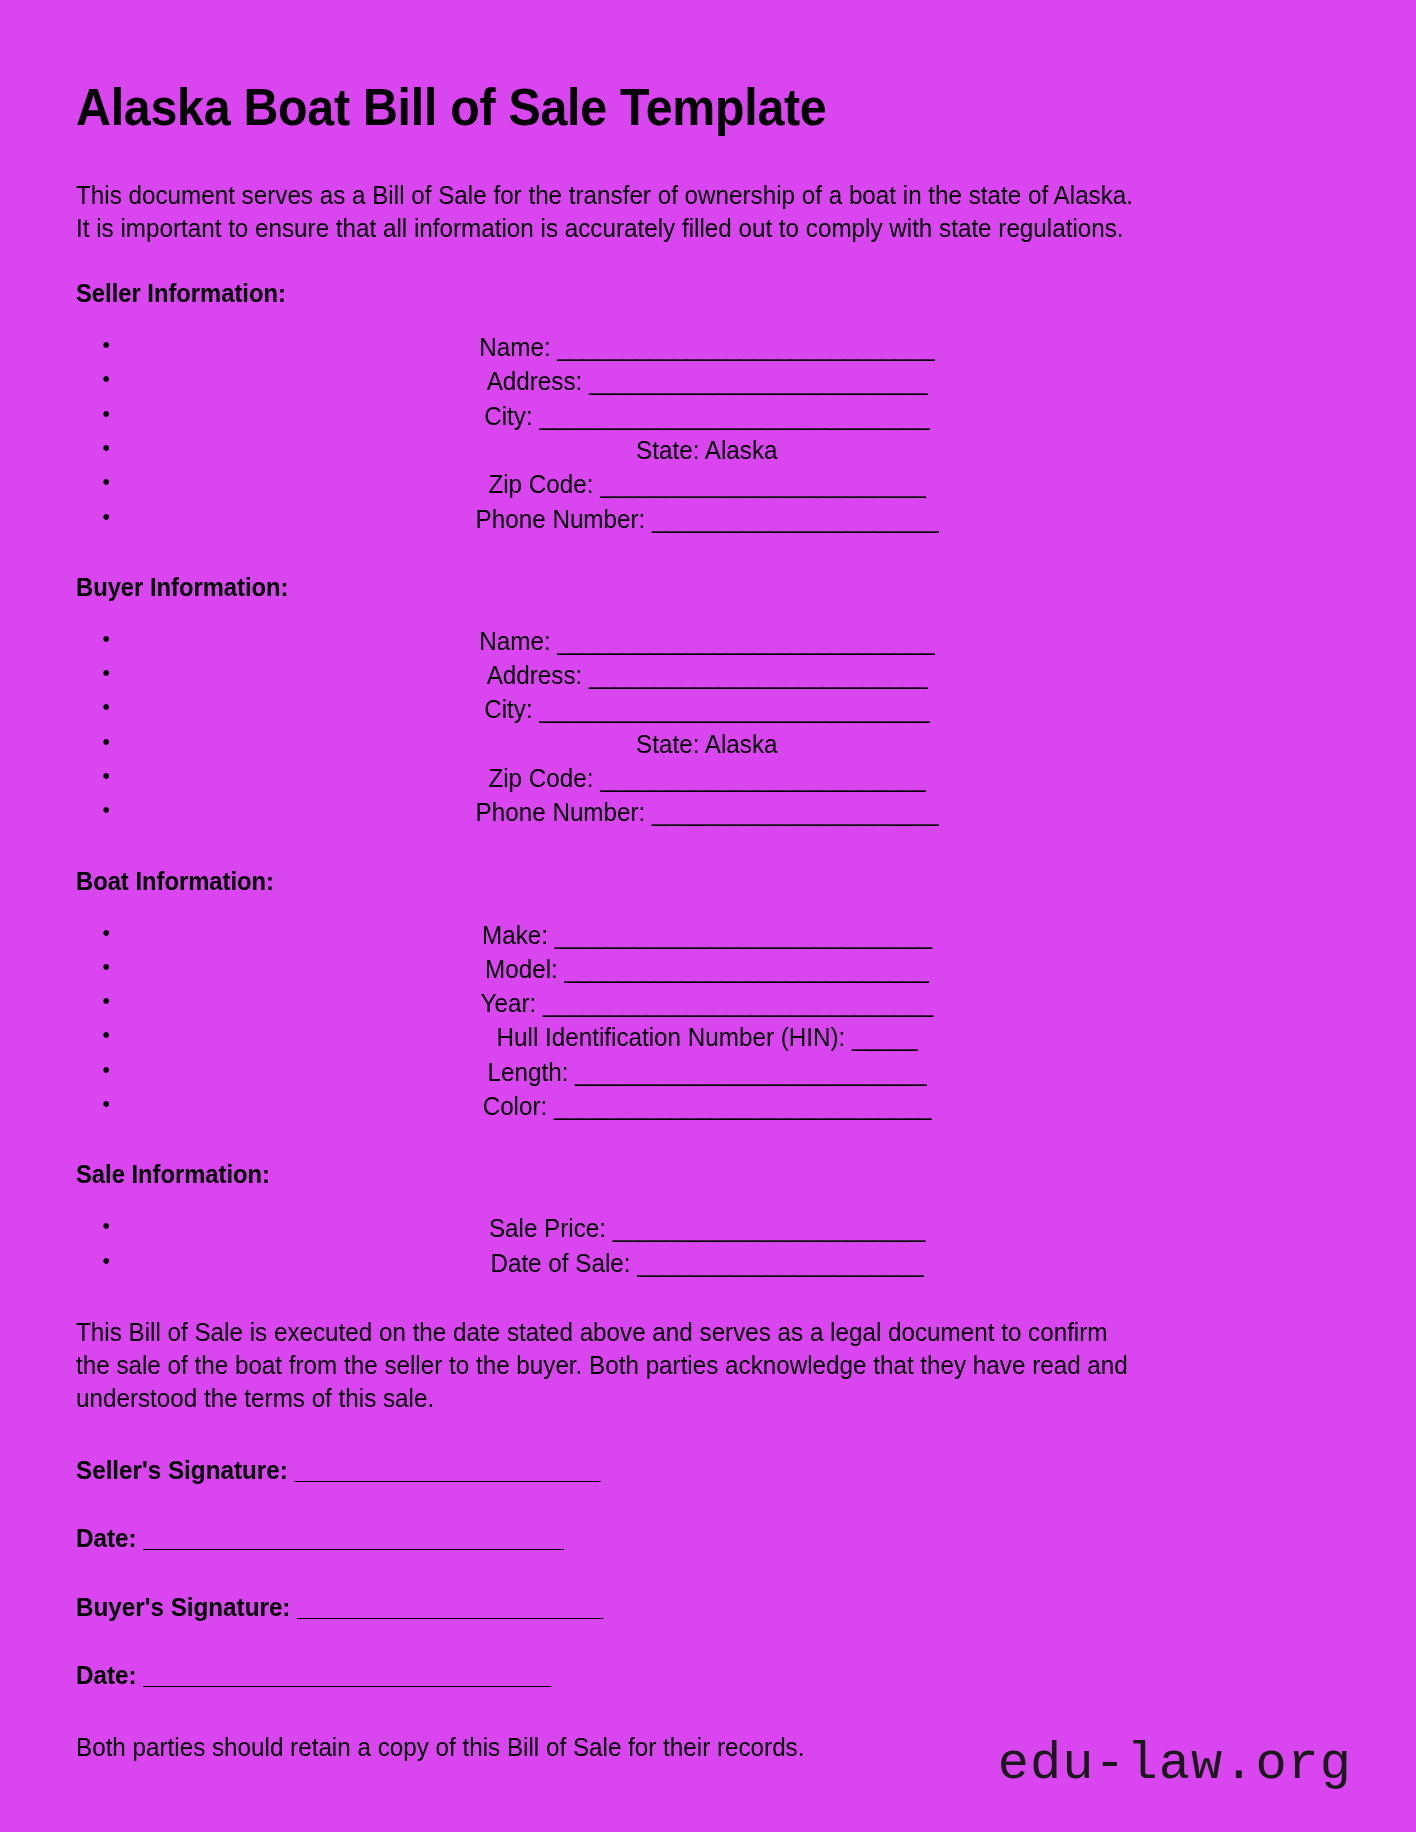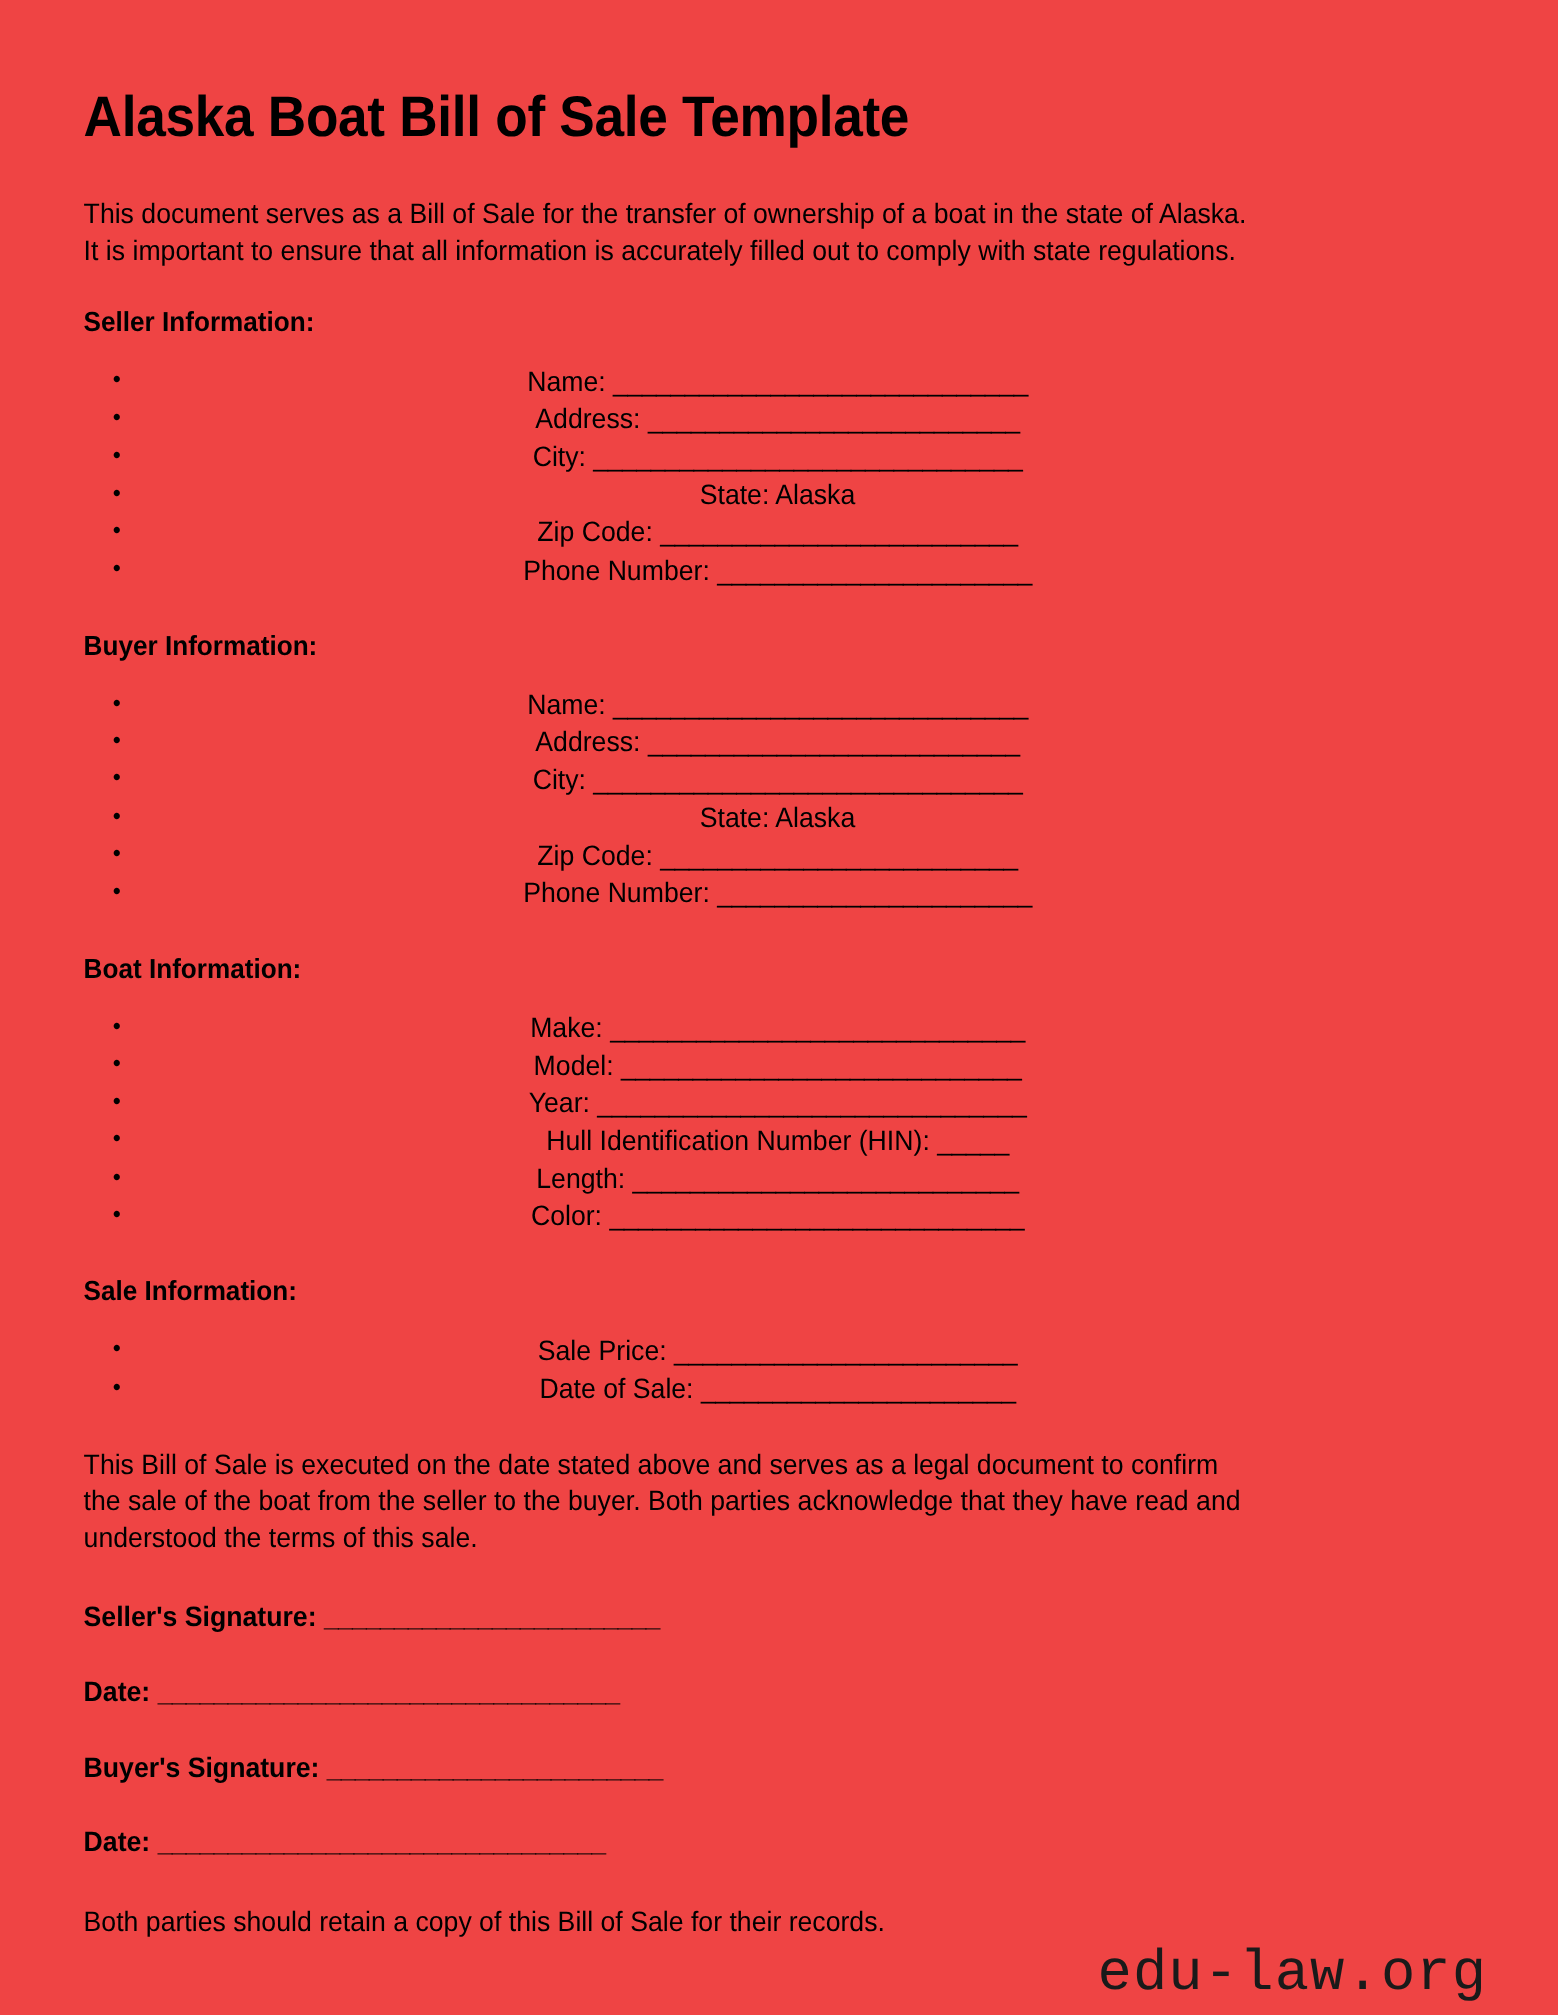--- a/index.html
+++ b/index.html
@@ -13,21 +13,21 @@
     position: relative;
     font-family: "Liberation Sans", "DejaVu Sans", sans-serif;
     color: #000000;
     overflow: hidden;
   }
   .page {
     position: absolute;
     left: 0; top: 0;
     width: 1416px;
     height: 1832px;
-    background: #ef4444;
+    background: #d946ef;
   }
   .content {
     position: absolute;
     left: 76px;
     top: 78px;
     width: 1268px;
   }
 
   h1.doc-title {
     font-size: 52px;
@@ -108,21 +108,20 @@
 
   .watermark {
     position: absolute;
     right: 64px;
     top: 1735px;
     font-family: "Liberation Mono", "DejaVu Sans Mono", monospace;
     font-size: 52px;
     letter-spacing: 1px;
     color: #1a1a1a;
     white-space: nowrap;
-    margin-top: 30px;
   }
 
   
   .sp-title-para { height: 43px; }
   .sp-para-head  { height: 33px; }
   .sp-head-list  { height: 22px; }
   .sp-list-head  { height: 36px; }
   .sp-list-para  { height: 36px; }
   .sp-para-sig   { height: 40px; }
   .sp-sig        { height: 38px; }

